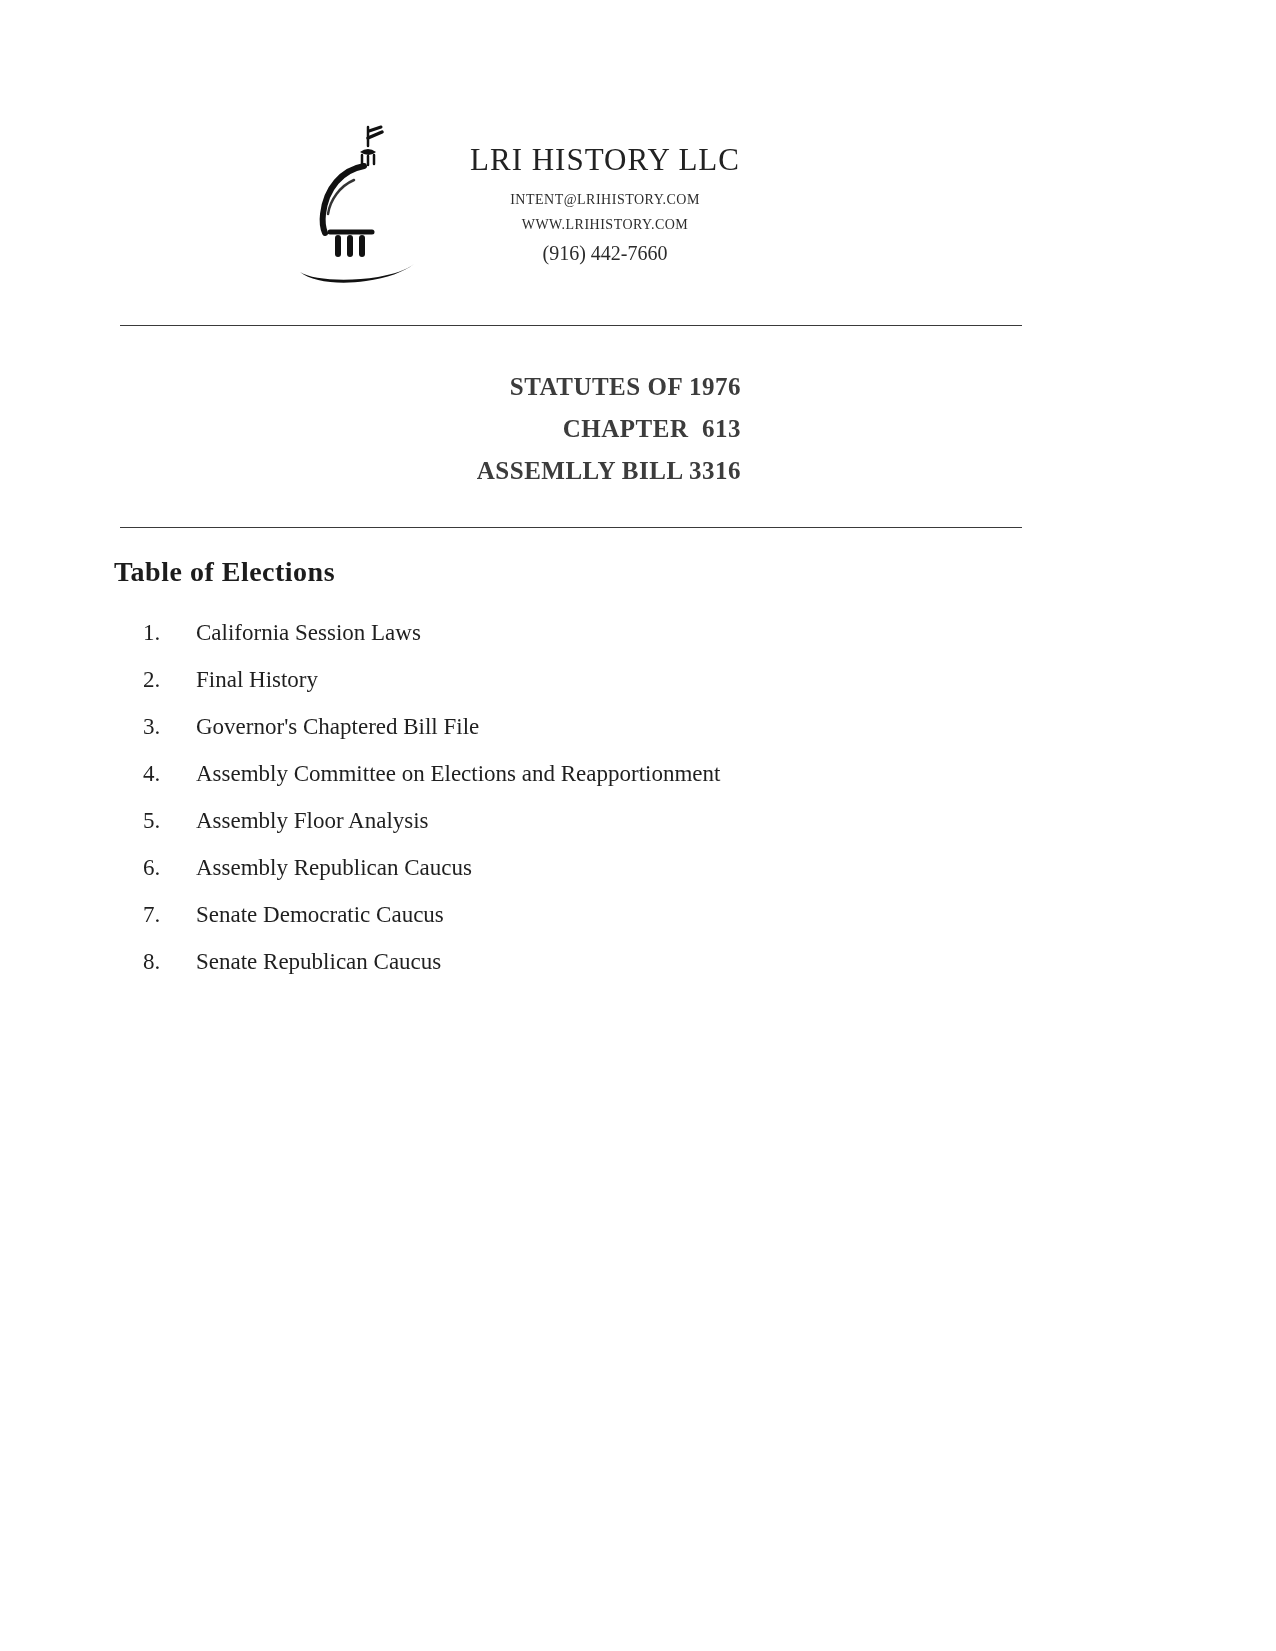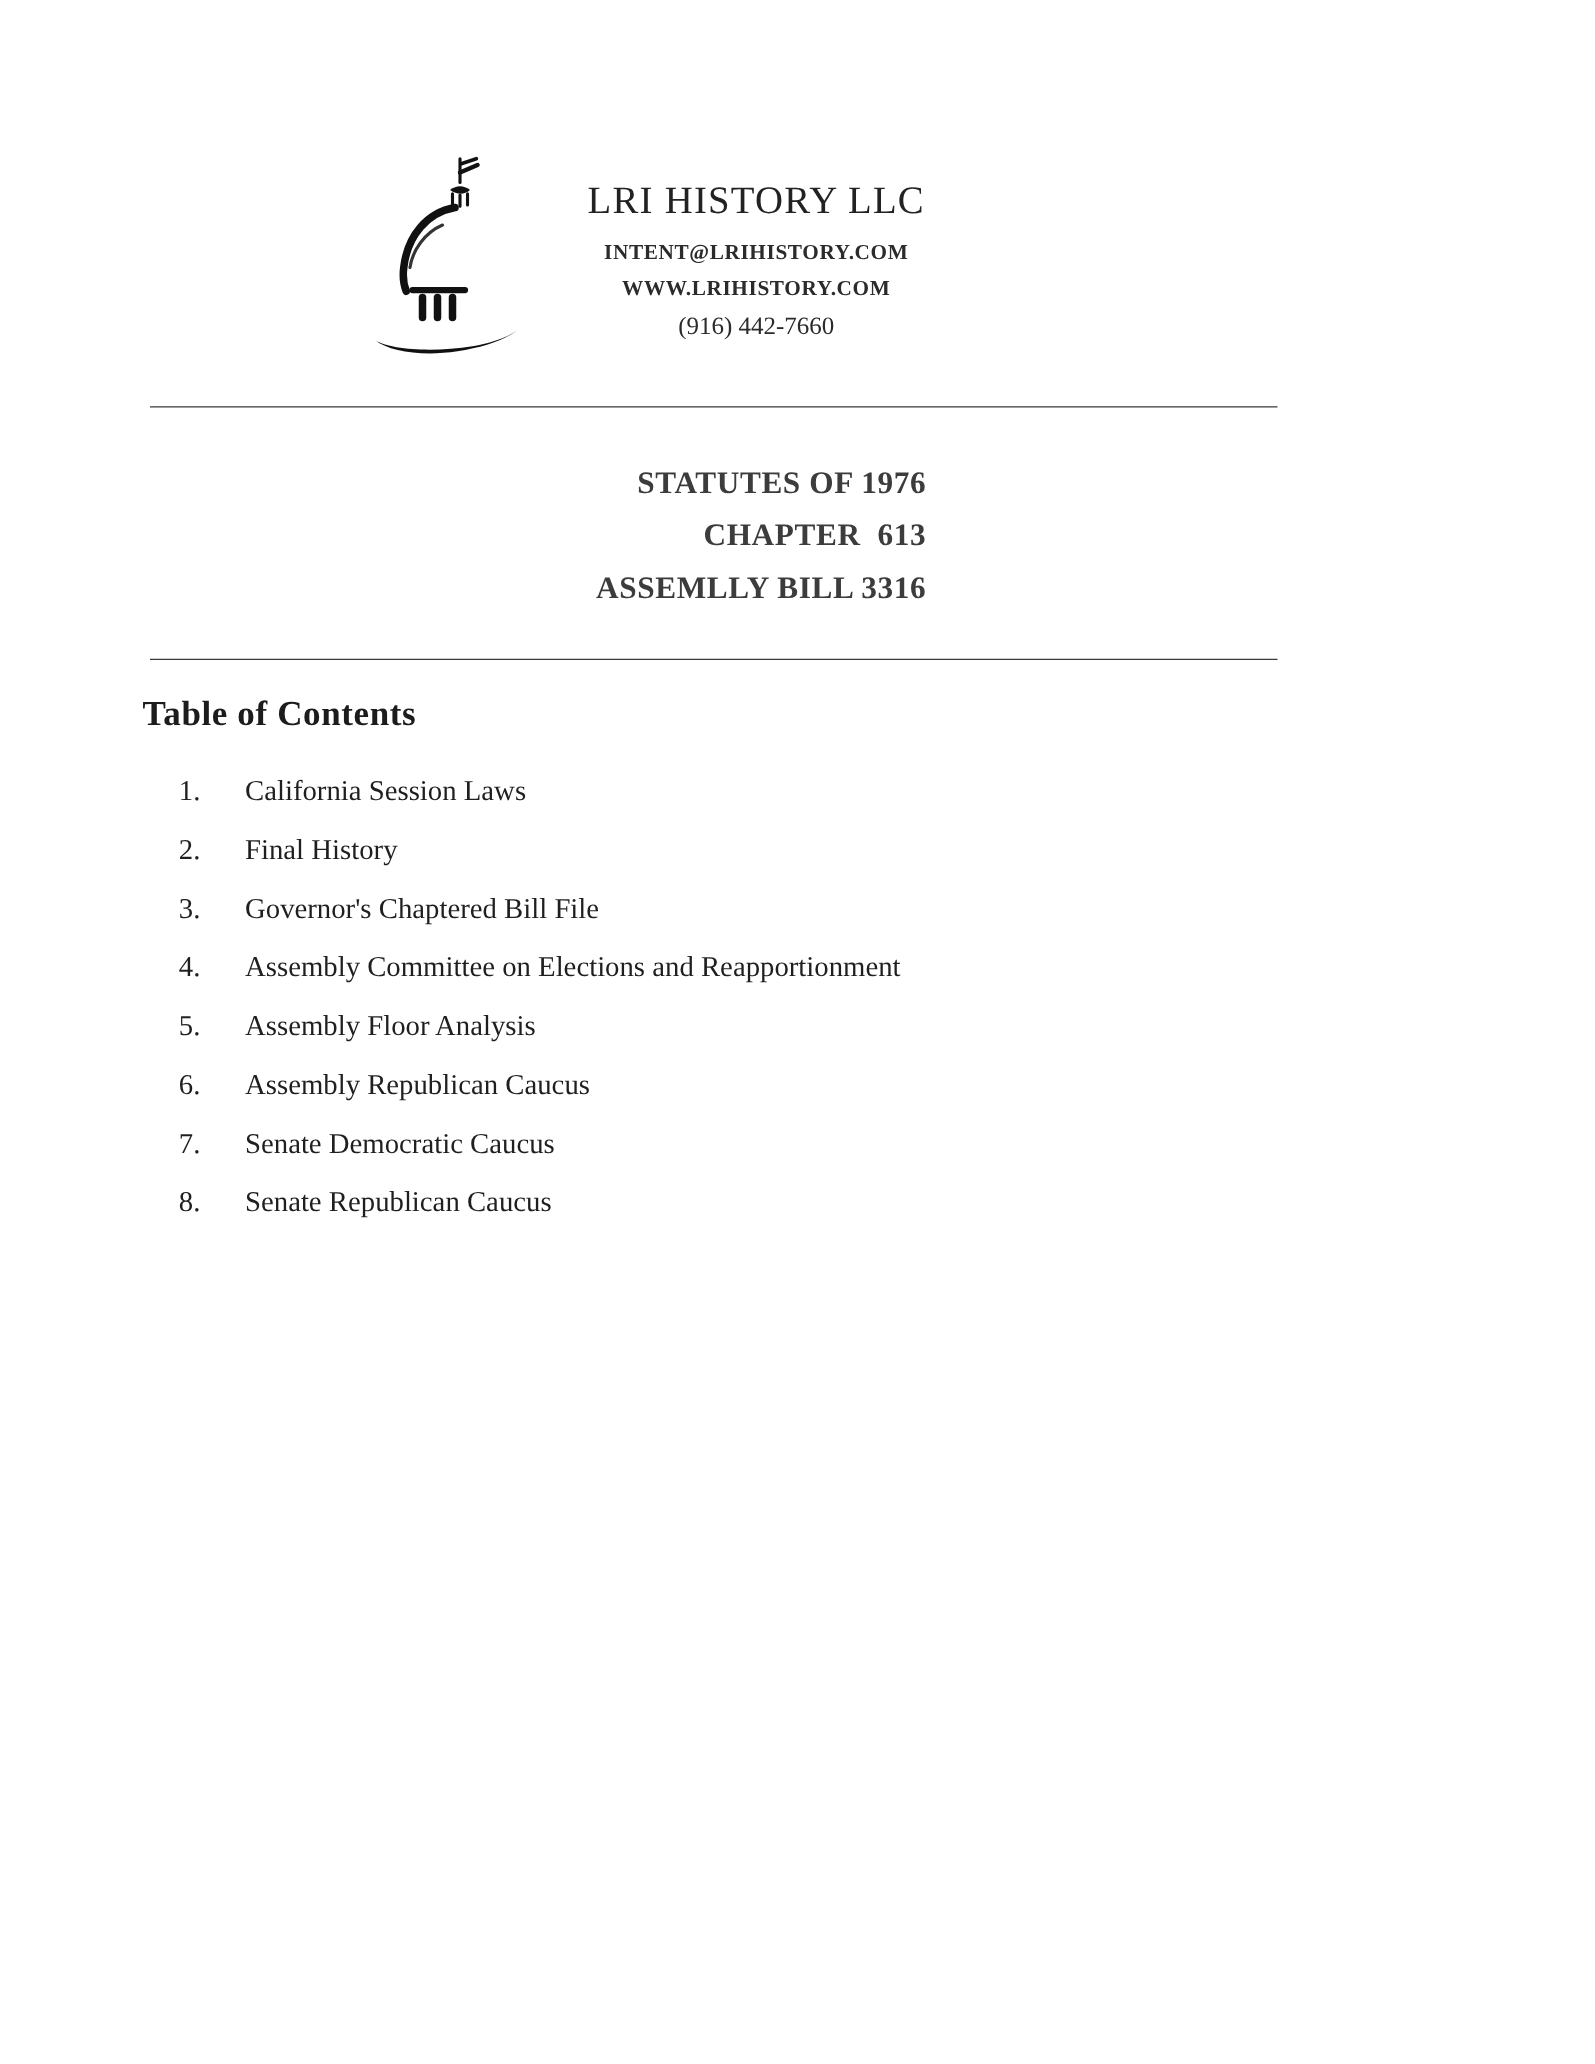--- a/index.html
+++ b/index.html
@@ -35,26 +35,25 @@
     text-align: center;
   }
   .company-name {
     font-size: 31px;
     letter-spacing: 1px;
     color: #222222;
     margin-bottom: 14px;
     white-space: nowrap;
   }
   .contact-line {
-    font-size: 17px;
+    font-size: 14px;
     letter-spacing: 0.5px;
     color: #2b2b2b;
     margin-bottom: 9px;
     white-space: nowrap;
-    font-weight: bold;
   }
   .contact-phone {
     font-size: 20px;
     color: #2b2b2b;
     white-space: nowrap;
   }
 
   .rule {
     position: absolute;
     left: 120px;
@@ -150,21 +149,21 @@
   <div class="rule rule-top"></div>
 
   <div class="case-block">
     <div class="case-line">STATUTES OF 1976</div>
     <div class="case-line">CHAPTER  613</div>
     <div class="case-line">ASSEMLLY BILL 3316</div>
   </div>
 
   <div class="rule rule-bottom"></div>
 
-  <div class="toc-title">Table of Contents</div>
+  <div class="toc-title">Table of Elections</div>
 
   <div class="toc-list">
     <div class="toc-item">
       <span class="toc-num">1.</span>
       <span class="toc-label">California Session Laws</span>
     </div>
     <div class="toc-item">
       <span class="toc-num">2.</span>
       <span class="toc-label">Final History</span>
     </div>

